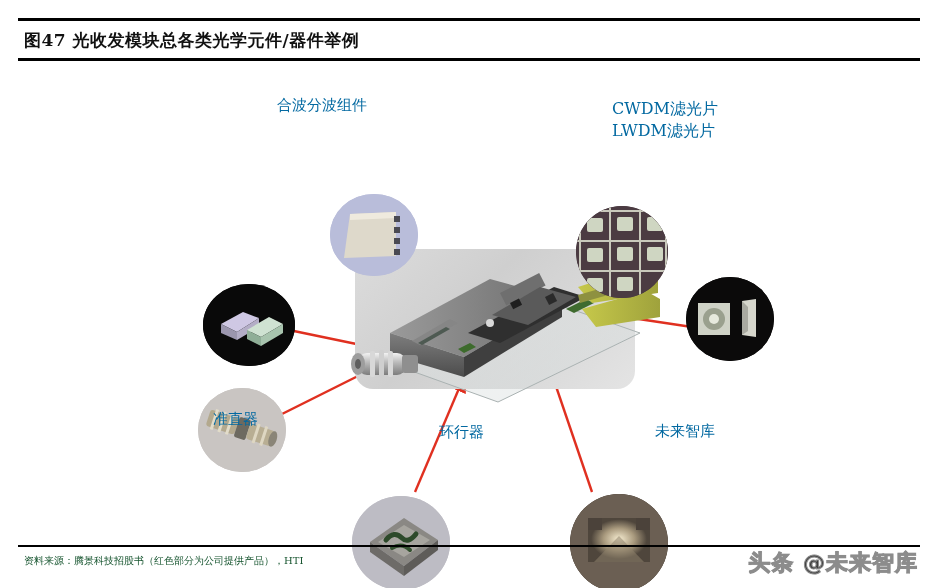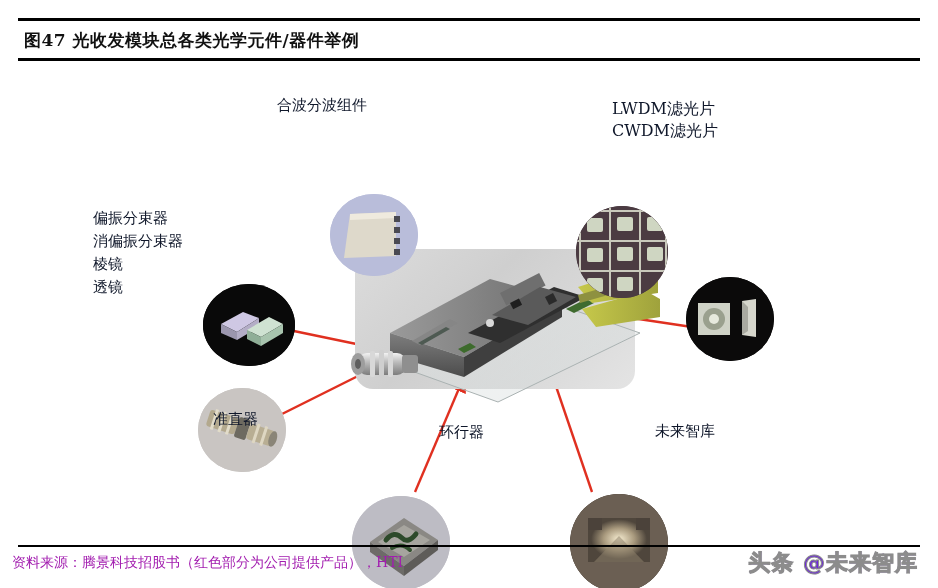--- a/index.html
+++ b/index.html
@@ -8,23 +8,23 @@
 
   
   .rule-top{position:absolute;left:18px;top:18px;width:902px;height:3px;background:#000;}
   .rule-mid{position:absolute;left:18px;top:58px;width:902px;height:3px;background:#000;}
   .fig-title{position:absolute;left:24px;top:26px;width:880px;height:28px;
     font-family:"DejaVu Serif","Liberation Serif",serif;font-weight:bold;font-size:17px;color:#111;
     letter-spacing:.5px;line-height:28px;white-space:nowrap;}
 
   
   .rule-bot{position:absolute;left:18px;top:545px;width:902px;height:2px;background:#000;}
-  .source{position:absolute;left:12px;top:554px;font-family:"DejaVu Serif","Liberation Serif",serif;
-    font-size:14px;color:#a21caf;white-space:nowrap;}
-  .watermark{position:absolute;right:20px;top:548px;font-size:22px;font-weight:bold;color:#6d28d9;
+  .source{position:absolute;left:24px;top:554px;font-family:"DejaVu Serif","Liberation Serif",serif;
+    font-size:10px;color:#14532d;white-space:nowrap;}
+  .watermark{position:absolute;right:20px;top:548px;font-size:22px;font-weight:bold;color:#404040;
     -webkit-text-stroke:1px #8c8c8c;text-shadow:0 0 1px #9a9a9a;letter-spacing:1px;white-space:nowrap;
     font-family:"DejaVu Sans","Liberation Sans",sans-serif;}
 
   
   #canvas{position:absolute;left:0;top:62px;width:938px;height:482px;}
   #wires{position:absolute;left:0;top:0;width:938px;height:482px;}
 
   
   .module-card{position:absolute;left:355px;top:187px;width:280px;height:140px;border-radius:18px;
     background:linear-gradient(135deg,#dcdcdc 0%,#cfcfcf 40%,#d9d9d9 70%,#e4e4e4 100%);}
@@ -34,21 +34,21 @@
   .bubble{position:absolute;border-radius:50%;overflow:hidden;}
   .b-wdm   {left:330px;top:132px;width:88px;height:82px;background:#b9bdda;}
   .b-cwdm  {left:576px;top:144px;width:92px;height:92px;background:#4a3b41;}
   .b-prism {left:203px;top:222px;width:92px;height:82px;background:#080808;}
   .b-lens  {left:686px;top:215px;width:88px;height:84px;background:#0b0a0a;}
   .b-coll  {left:198px;top:326px;width:88px;height:84px;background:#c9c5c2;}
   .b-circ  {left:352px;top:434px;width:98px;height:94px;background:#bdbcc4;}
   .b-mux   {left:570px;top:432px;width:98px;height:98px;background:#6b5f53;}
 
   
-  .lbl{position:absolute;color:#0f172a;white-space:nowrap;}
+  .lbl{position:absolute;color:#0369a1;white-space:nowrap;}
   .lbl-sans{font-family:"DejaVu Sans","Liberation Sans",sans-serif;font-size:15px;}
   .lbl-serif{font-family:"DejaVu Serif","Liberation Serif",serif;font-size:16px;}
   .lbl-multi{line-height:20px;}
   .l-wdm   {left:277px;top:34px;}
   .l-cwdm  {left:612px;top:36px;line-height:22px;}
   .l-prism {left:93px;top:145px;line-height:23px;}
   .l-lens  {left:699px;top:230px;}
   .l-coll  {left:213px;top:348px;}
   .l-circ  {left:439px;top:361px;}
   .l-mux   {left:655px;top:360px;}
@@ -252,30 +252,24 @@
         <rect x="18" y="24" width="62" height="44" fill="url(#gGlow)"></rect>
         <rect x="18" y="24" width="14" height="12" fill="#4b423a"></rect>
         <rect x="66" y="24" width="14" height="12" fill="#4b423a"></rect>
         <path d="M24 68 L49 42 L74 68 Z" fill="#8e826c" opacity=".55"></path>
       </svg>
     </div>
 
     <div class="lbl lbl-sans l-wdm">合波分波组件</div>
 
     <div class="lbl lbl-serif l-cwdm">
+      <div>CWDM滤光片</div>
       <div>LWDM滤光片</div>
-      <div>CWDM滤光片</div>
-    </div>
-
-    <div class="lbl lbl-sans l-prism lbl-multi">
-      <div>偏振分束器</div>
-      <div>消偏振分束器</div>
-      <div>棱镜</div>
-      <div>透镜</div>
-    </div>
+    </div>
+
 
 
     <div class="lbl lbl-sans l-coll">准直器</div>
 
     <div class="lbl lbl-sans l-circ">环行器</div>
 
     <div class="lbl lbl-sans l-mux">未来智库</div>
   </div>
 
   <div class="rule-bot"></div>

